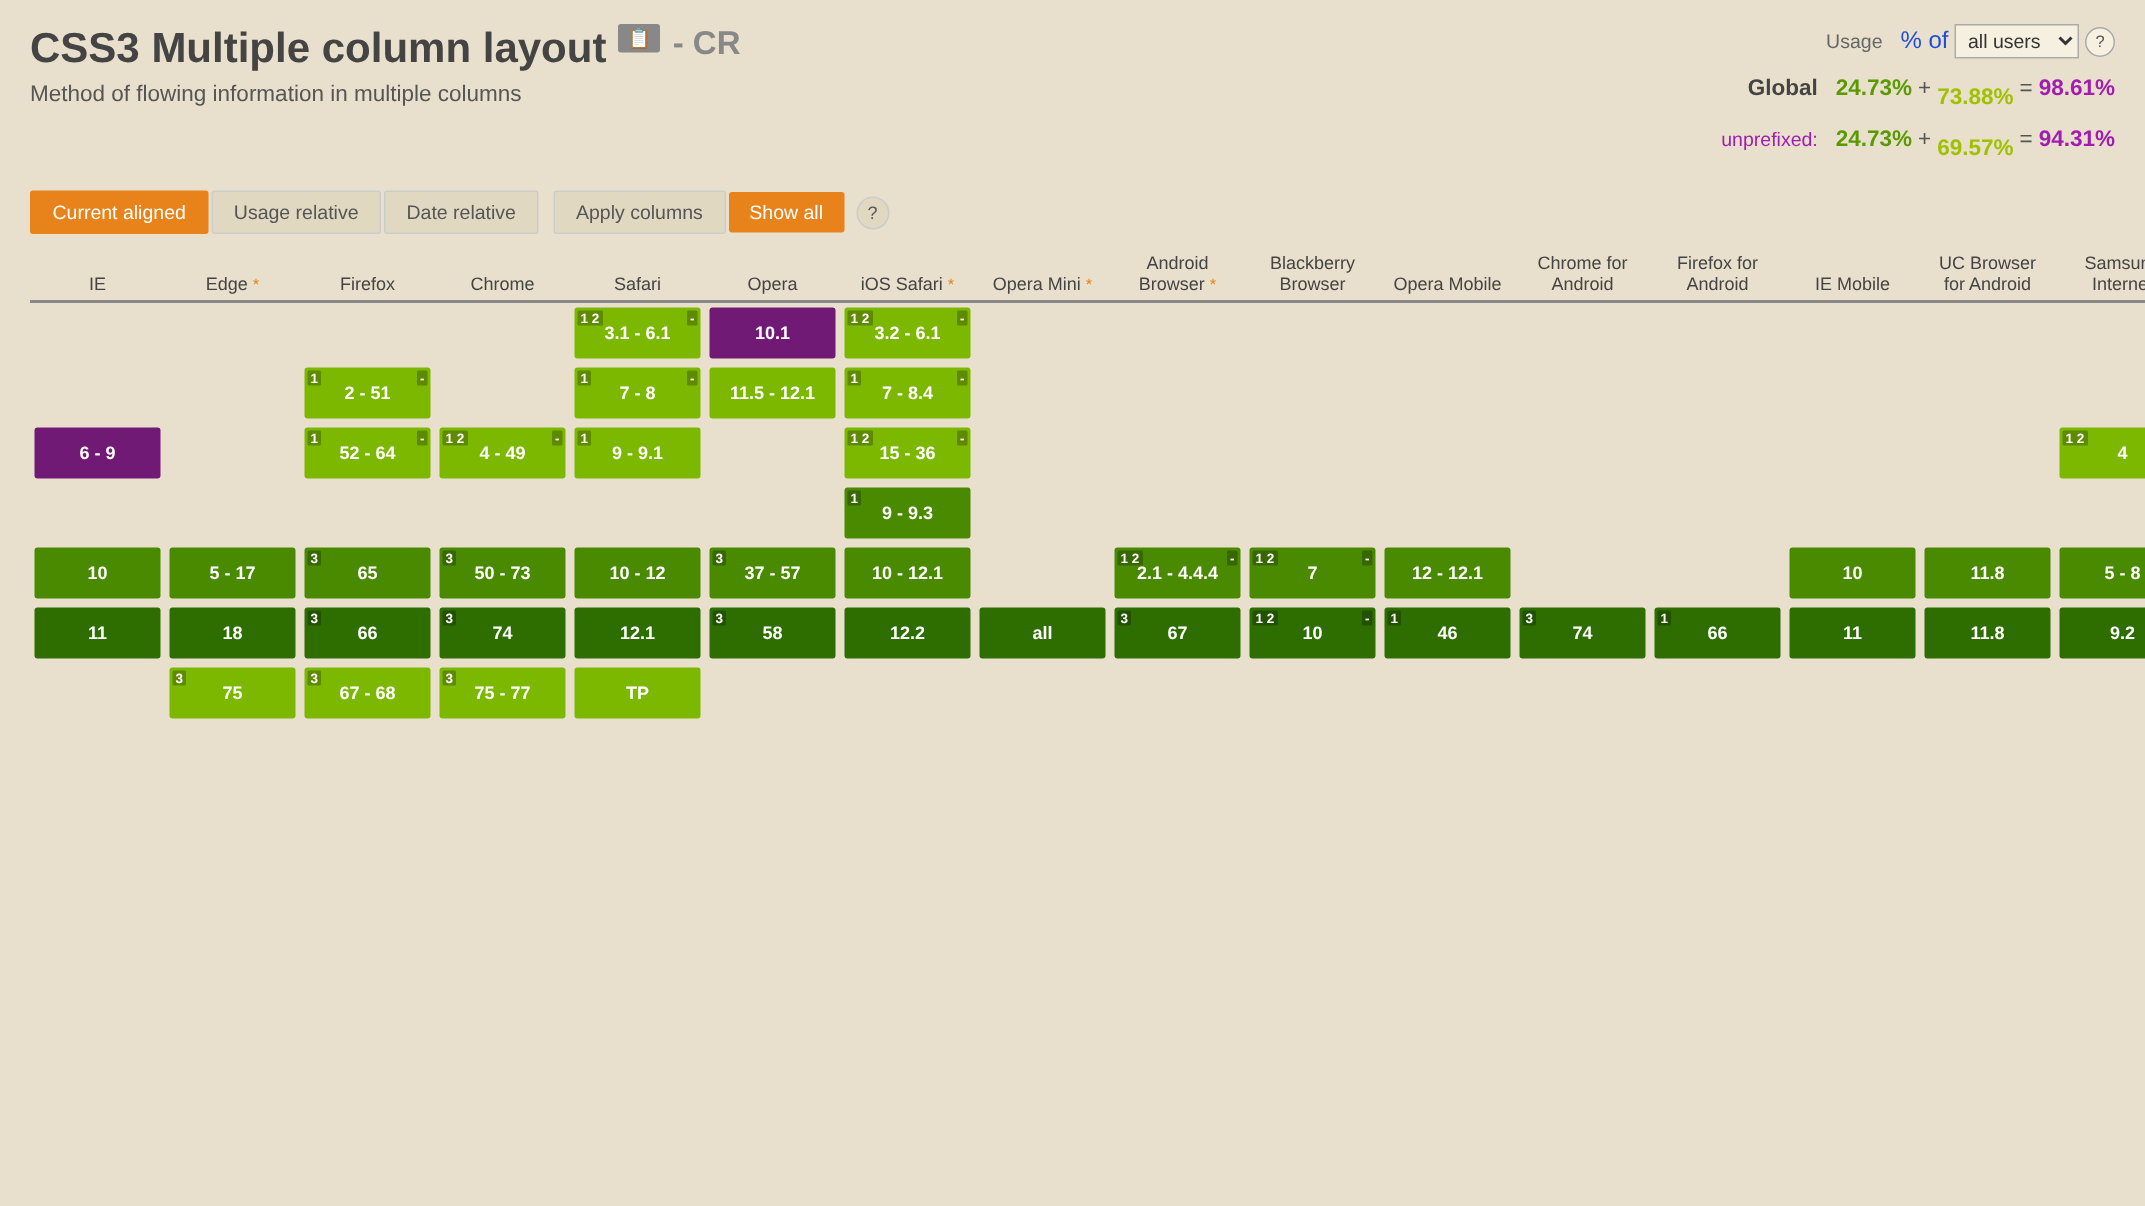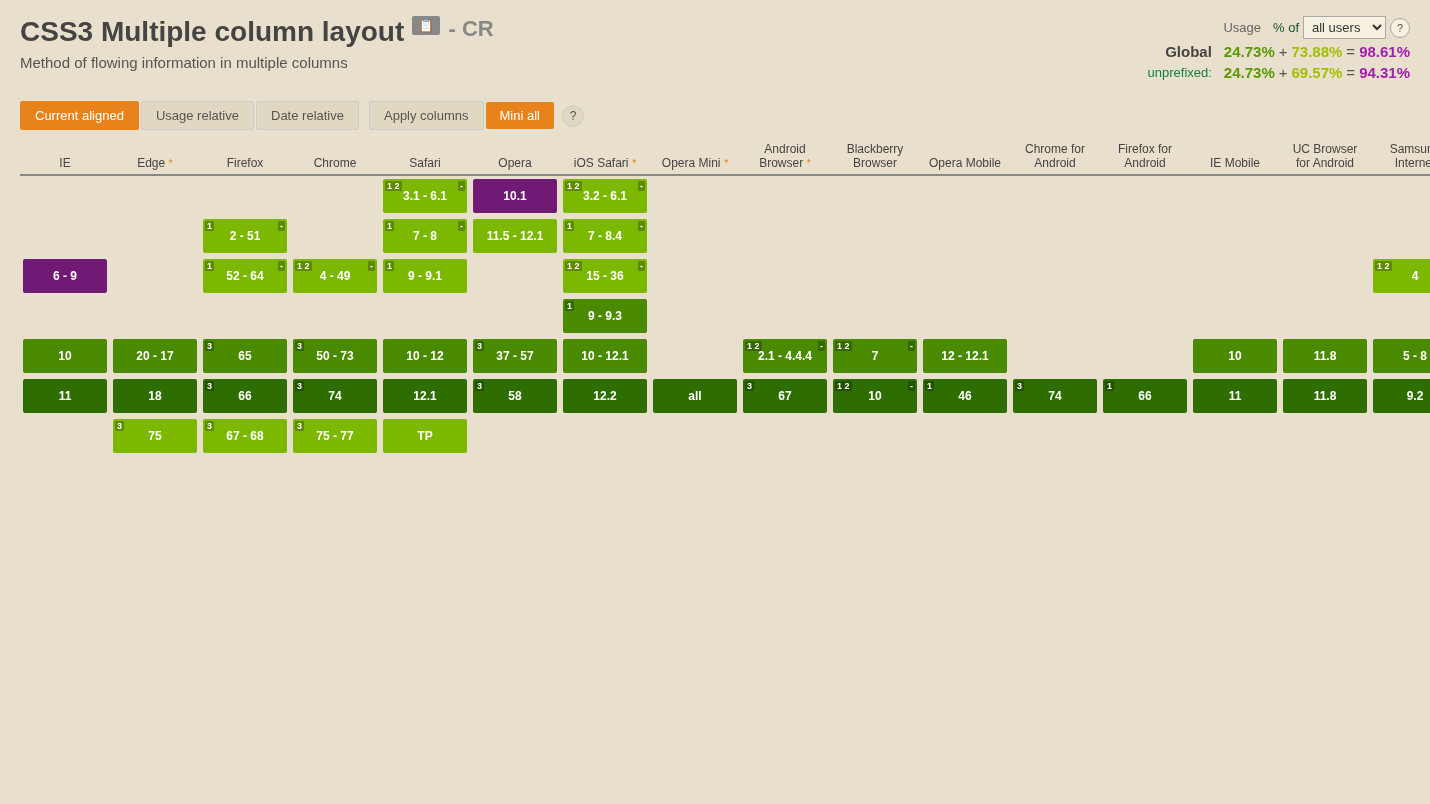--- a/index.html
+++ b/index.html
@@ -59,42 +59,43 @@
       margin-right: 8px;
     }
     .usage-global-label {
       font-size: 15px;
       font-weight: bold;
       color: #444;
       margin-right: 8px;
     }
     .usage-unprefixed-label {
       font-size: 13px;
-      color: #15803d;
+      color: #a21caf;
       margin-right: 8px;
     }
     .pct-green {
       color: #5a9a00;
       font-weight: bold;
       font-size: 15px;
     }
     .pct-lime {
       color: #a0c000;
       font-weight: bold;
       font-size: 15px;
+      margin-top: 13px;
     }
     .pct-total {
       color: #a21caf;
       font-weight: bold;
       font-size: 15px;
     }
     .op { color: #555; font-size: 15px; }
     .percent-of {
-      font-size: 13px;
-      color: #14532d;
+      font-size: 16px;
+      color: #1d4ed8;
     }
     .all-users-select {
       border: 1px solid #aaa;
       background: #f5f0e0;
       padding: 2px 4px;
       font-size: 13px;
       color: #333;
     }
     .help-btn {
       background: #f5f0e0;
@@ -295,21 +296,21 @@
       <span class="pct-total">94.31%</span>
     </div>
   </div>
 </div>
 
 <div class="filter-bar">
   <button class="tab active">Current aligned</button>
   <button class="tab">Usage relative</button>
   <button class="tab">Date relative</button>
   <button class="apply-filters-btn">Apply columns</button>
-  <button class="show-all-btn">Mini all</button>
+  <button class="show-all-btn">Show all</button>
   <span class="filter-help">?</span>
 </div>
 
 <div class="compat-table-wrapper">
   <table class="compat-table">
     <thead>
       <tr>
         <th class="th-ie">IE</th>
         <th class="th-edge">Edge <span class="star">*</span></th>
         <th class="th-firefox">Firefox</th>
@@ -582,21 +583,21 @@
       </tr>
 
       <tr>
         <td>
           <div class="cell cell-green">
             <span class="cell-text">10</span>
           </div>
         </td>
         <td>
           <div class="cell cell-green">
-            <span class="cell-text">20 - 17</span>
+            <span class="cell-text">5 - 17</span>
           </div>
         </td>
         <td>
           <div class="cell cell-green" style="position:relative;">
             <span class="cell-note">3</span>
             <span class="cell-text">65</span>
           </div>
         </td>
         <td>
           <div class="cell cell-green" style="position:relative;">

